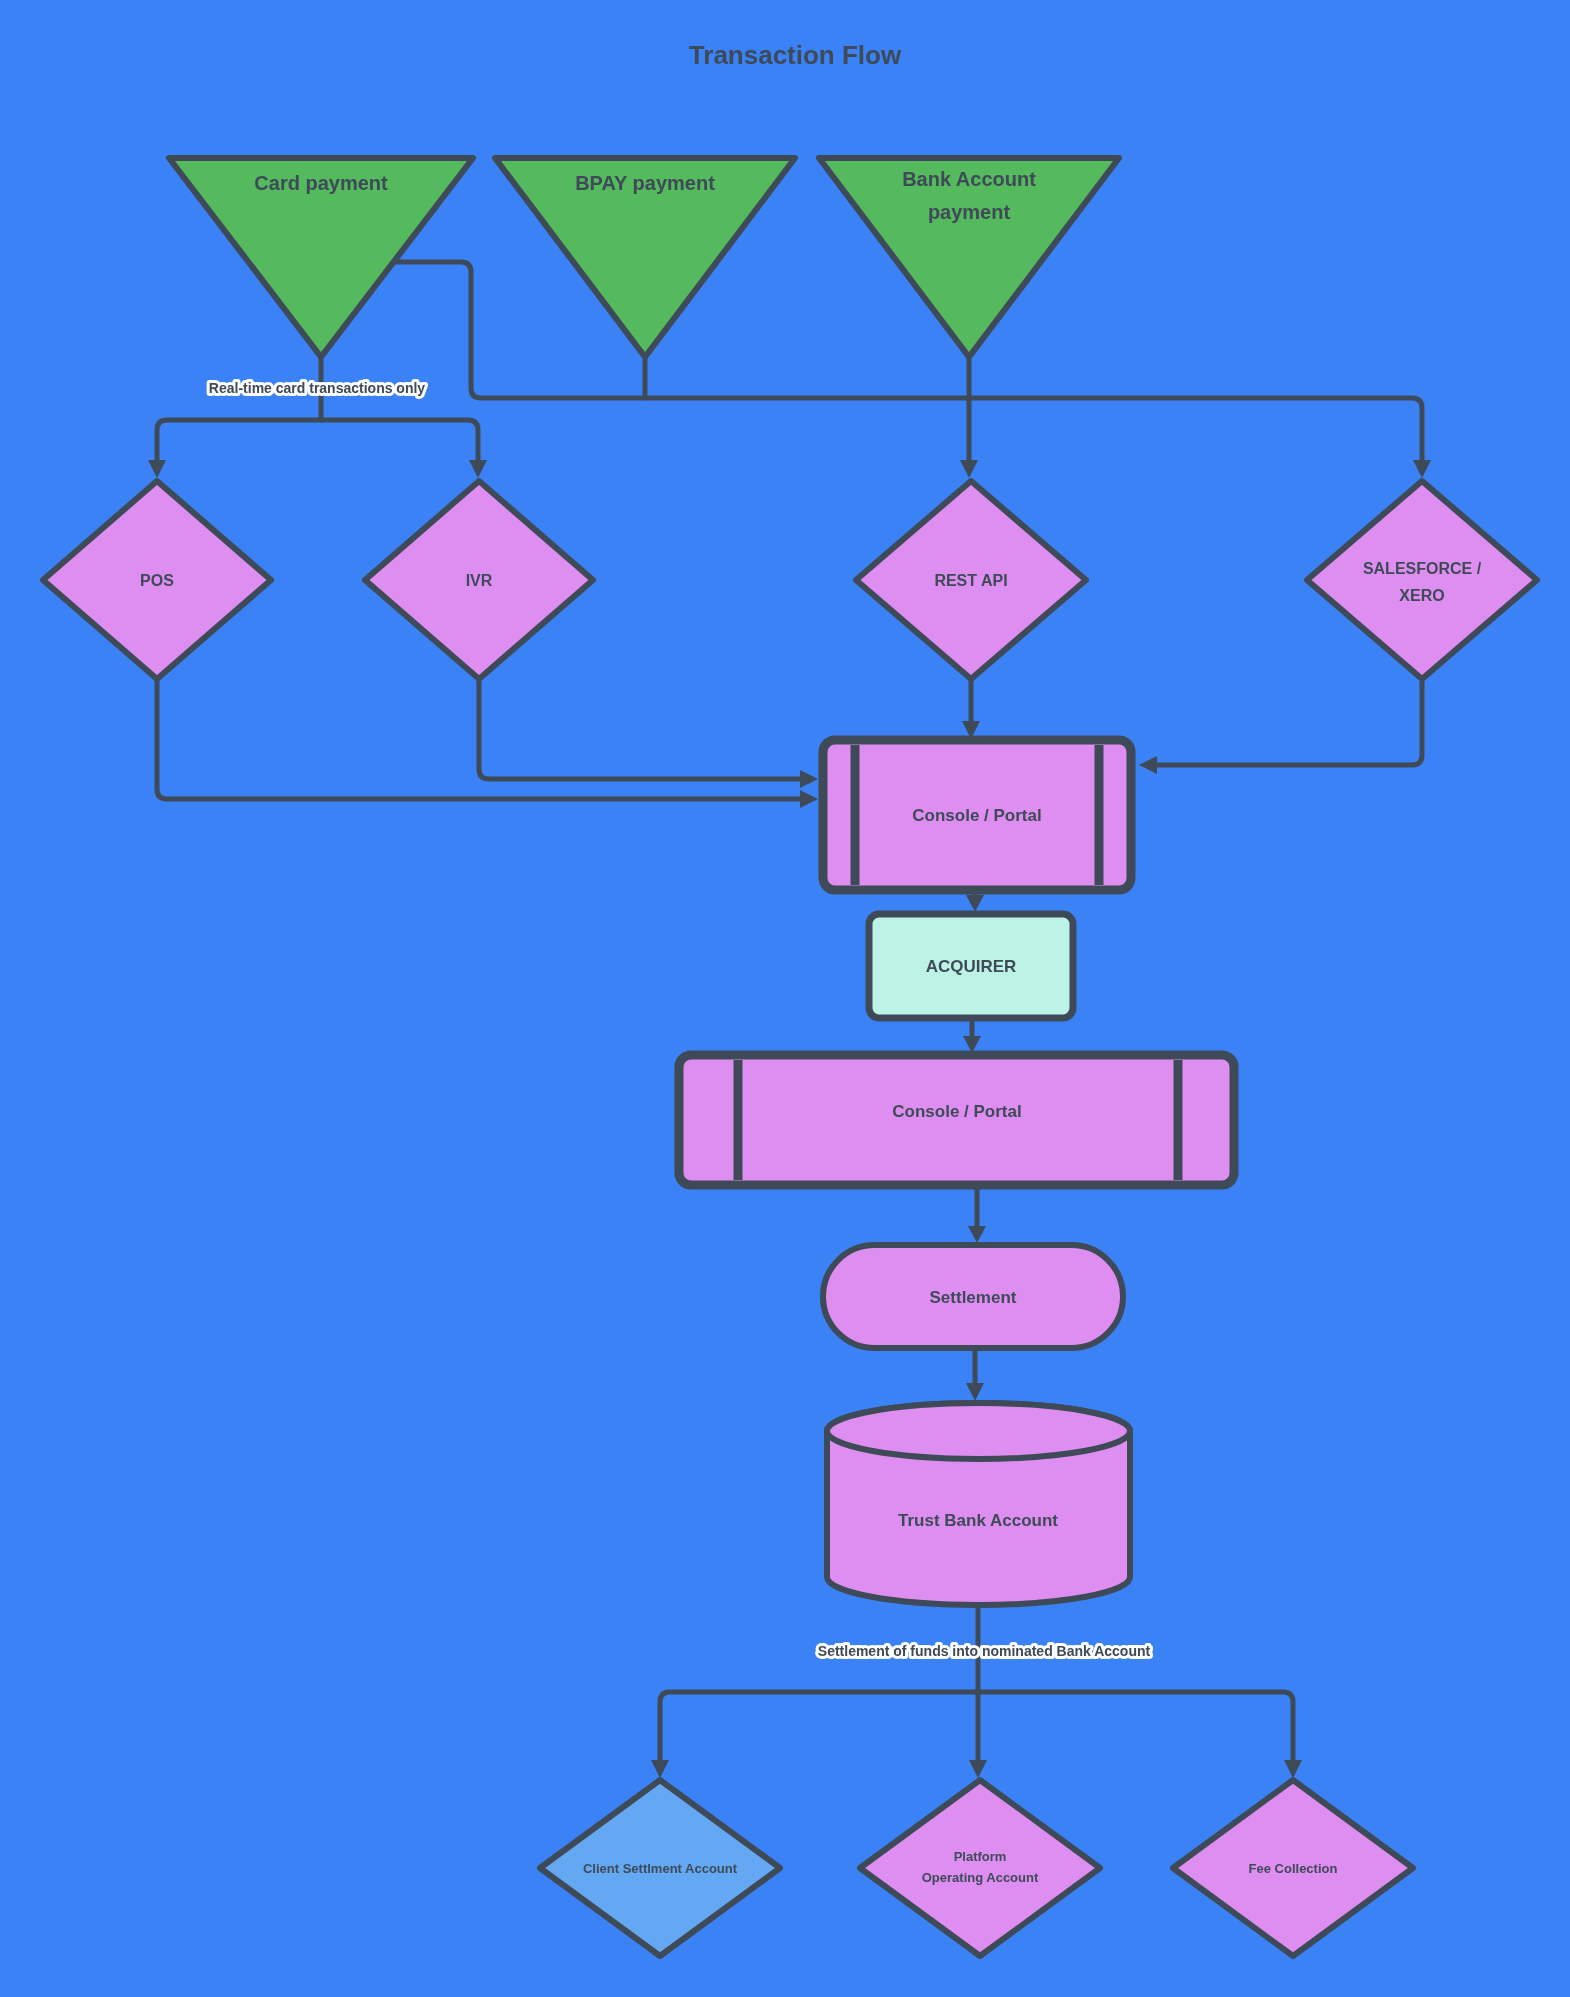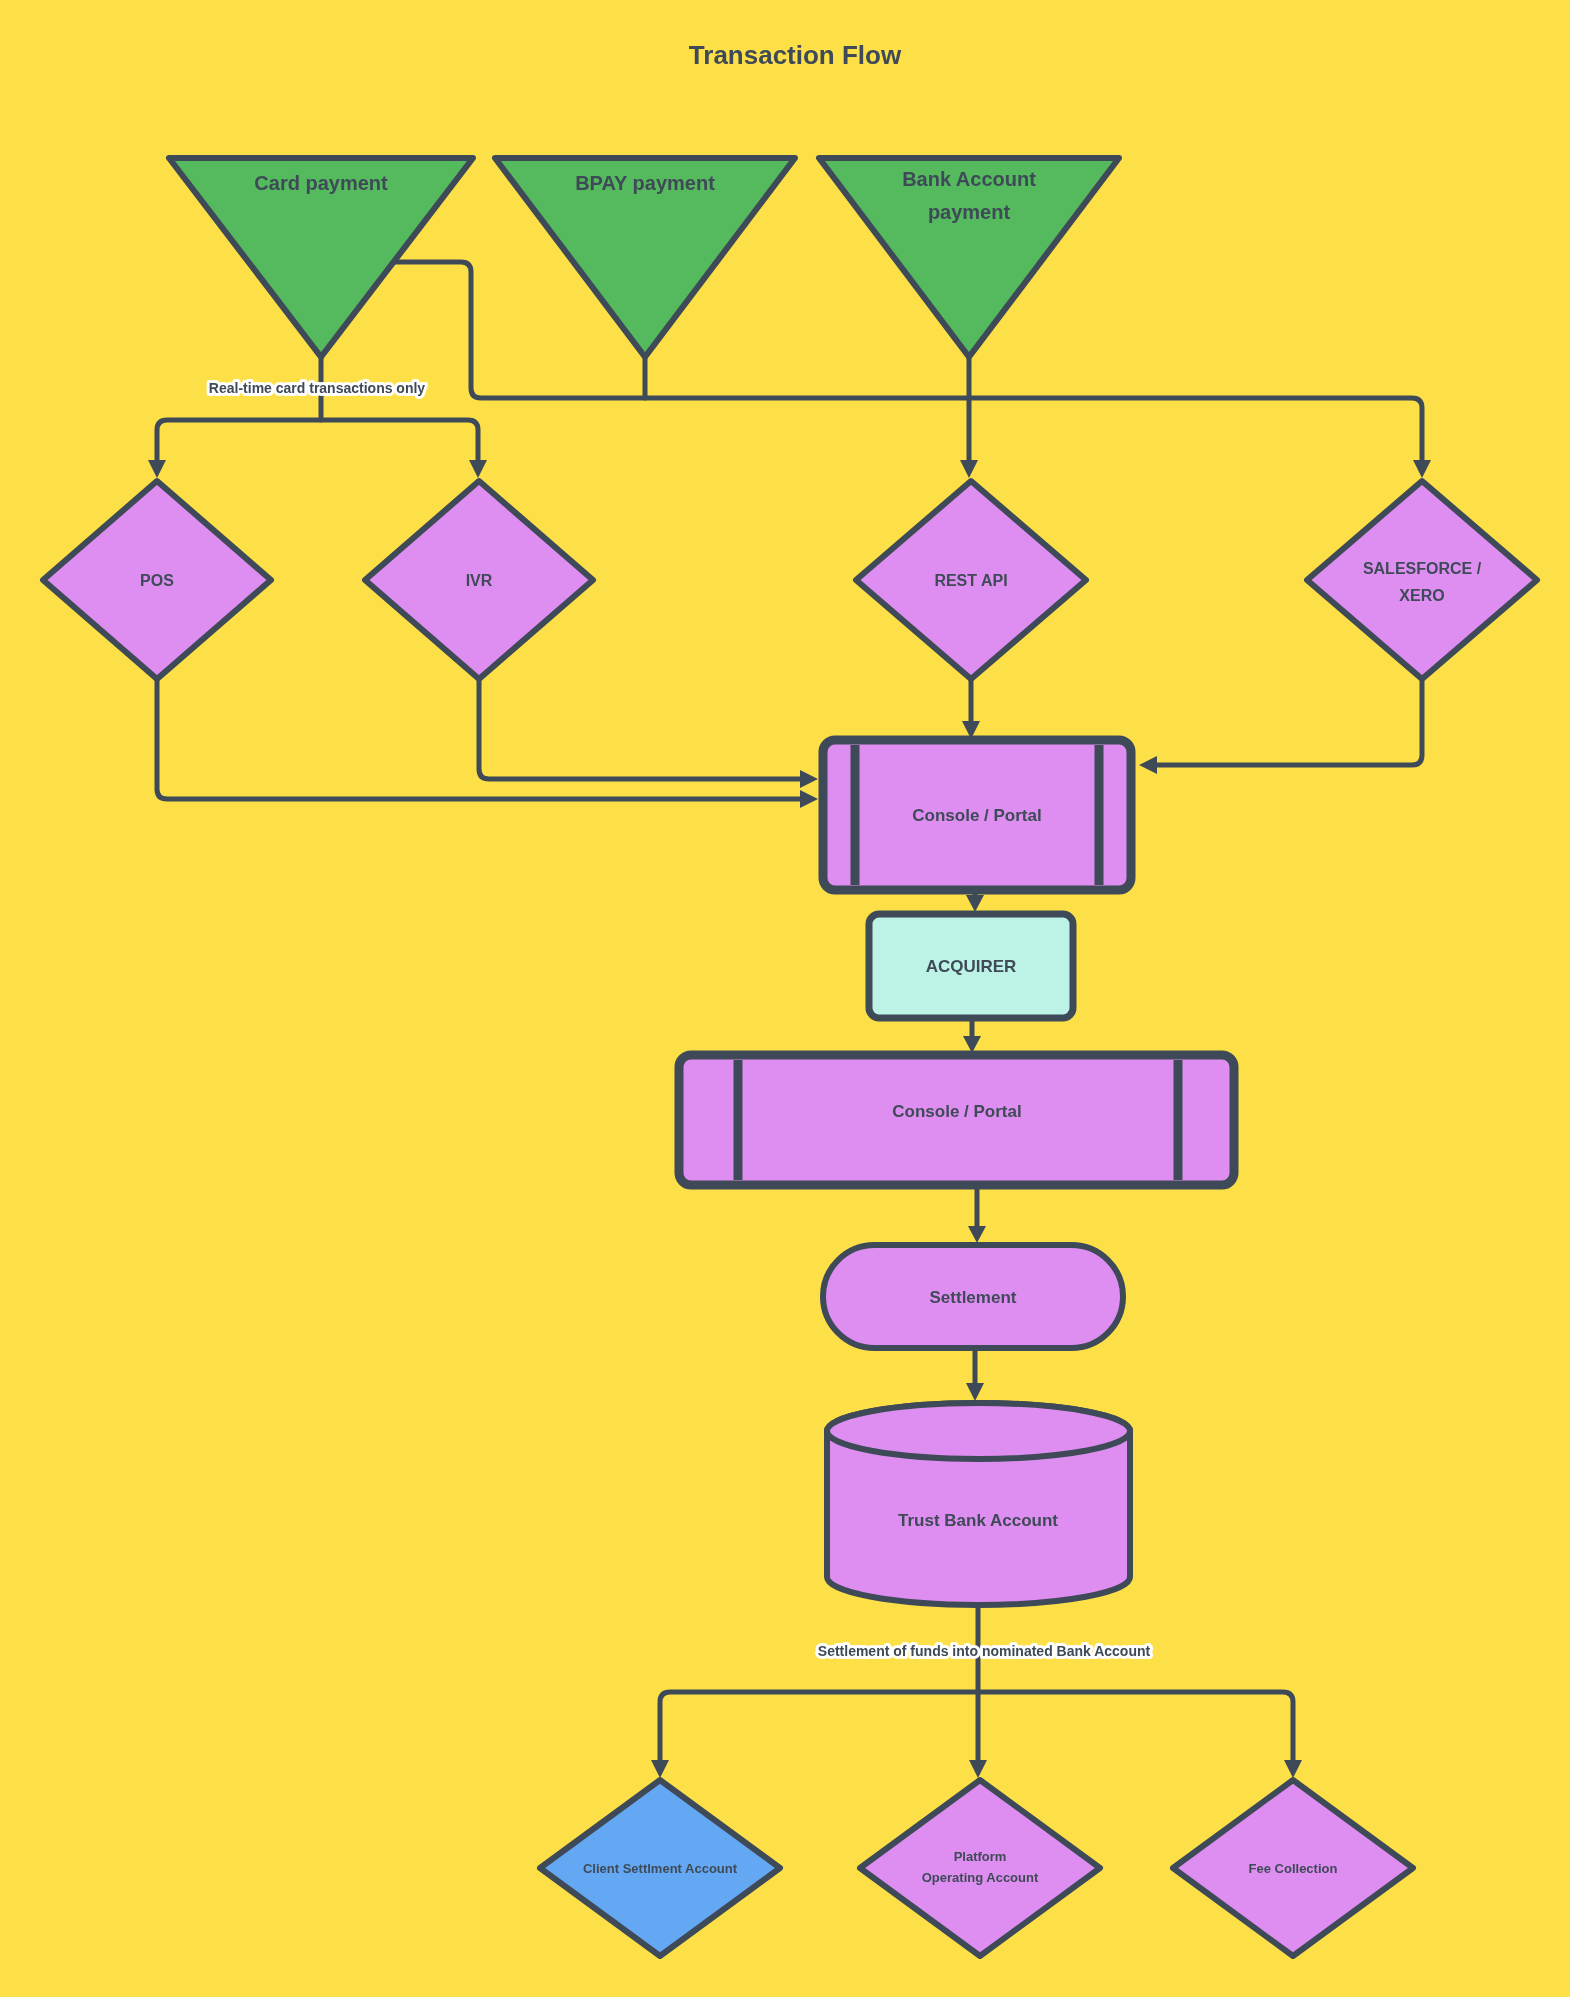--- a/index.html
+++ b/index.html
@@ -1,16 +1,16 @@
 <!DOCTYPE html>
 <html><head>
 <meta charset="utf-8">
 <style>
   html,body{margin:0;padding:0;background:#ffffff;}
-  .canvas{width:1570px;height:1997px;position:relative;background:#fde047;}
+  .canvas{width:1570px;height:1997px;position:relative;background:#3b82f6;}
   svg{display:block;}
   text{
     font-family:"Liberation Sans",sans-serif;
     font-weight:700;
     fill:#3e4a57;
     text-anchor:middle;
   }
   .t-title{font-size:26px;}
   .t-tri{font-size:20px;}
   .t-node{font-size:17px;}

